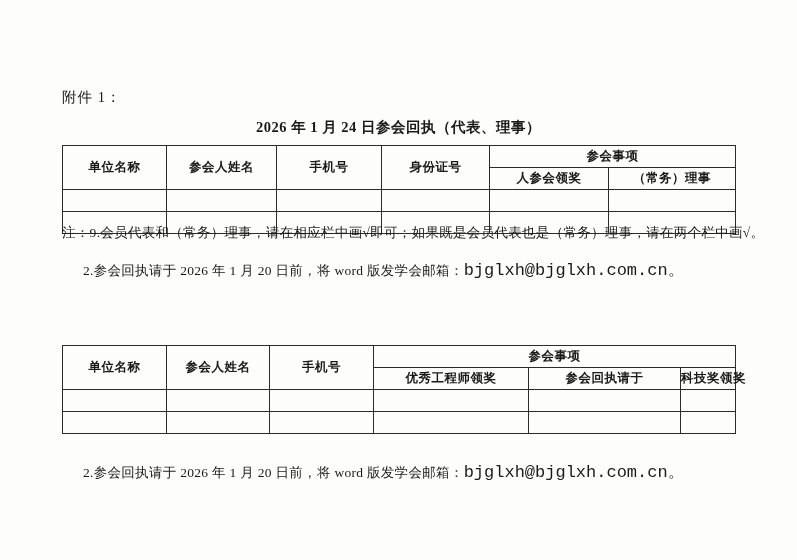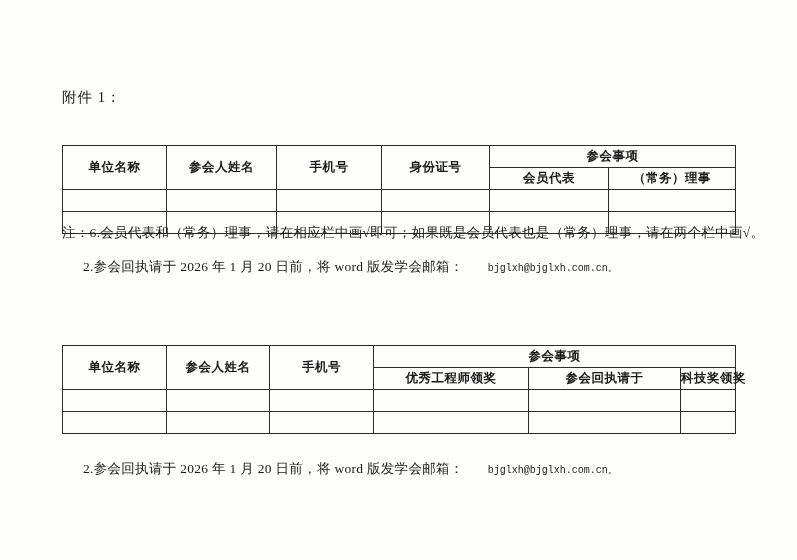--- a/index.html
+++ b/index.html
@@ -84,52 +84,52 @@
     font-size: 13.5px;
     letter-spacing: 0.3px;
     white-space: nowrap;
   }
   .note-1-1 { left: 62px; top: 224px; }
   .note-1-2 { left: 83px; top: 258px; }
   .note-2-1 { left: 62px; top: 428px; }
   .note-2-2 { left: 83px; top: 460px; }
   .mono {
     font-family: "Liberation Mono", monospace;
-    font-size: 10px;
+    font-size: 17px;
     letter-spacing: 0px;
-    margin-left: 24px;
   }
 </style>
 </head>
 <body>
 
 <div class="page">
 
   <div class="attachment-label">附件 1：</div>
 
+  <div class="doc-title title-one">2026 年 1 月 24 日参会回执（代表、理事）</div>
 
   <table class="form table-one">
     <colgroup>
       <col style="width:104px">
       <col style="width:110px">
       <col style="width:105px">
       <col style="width:108px">
       <col style="width:119px">
       <col style="width:127px">
     </colgroup>
     <tbody>
         <tr>
       <th rowspan="2">单位名称</th>
       <th rowspan="2">参会人姓名</th>
       <th rowspan="2">手机号</th>
       <th rowspan="2">身份证号</th>
       <th colspan="2">参会事项</th>
     </tr>
     <tr>
-      <th>会员代表</th>
+      <th>人参会领奖</th>
       <th>（常务）理事</th>
     </tr>
     <tr class="empty-row">
       <td></td>
       <td></td>
       <td></td>
       <td></td>
       <td></td>
       <td></td>
     </tr>
@@ -138,21 +138,21 @@
       <td></td>
       <td></td>
       <td></td>
       <td></td>
       <td></td>
     </tr>
   </tbody>
     </table>
 
   <div class="note note-1-1">
-    <span>注：6.会员代表和（常务）理事，请在相应栏中画√即可；如果既是会员代表也是（常务）理事，请在两个栏中画√。</span>
+    <span>注：9.会员代表和（常务）理事，请在相应栏中画√即可；如果既是会员代表也是（常务）理事，请在两个栏中画√。</span>
   </div>
 
   <div class="note note-1-2">
     <span>2.参会回执请于 2026 年 1 月 20 日前，将 word 版发学会邮箱：</span><span class="mono">bjglxh@bjglxh.com.cn。</span>
   </div>
 
 
   <table class="form table-two">
     <colgroup>
       <col style="width:104px">

